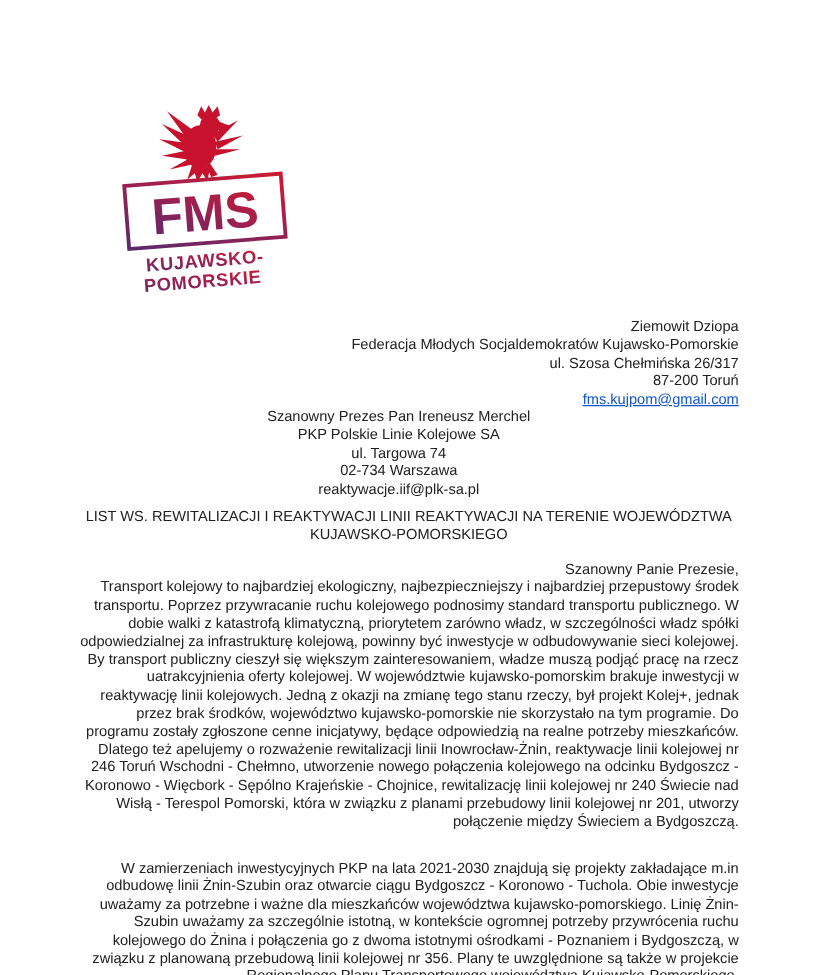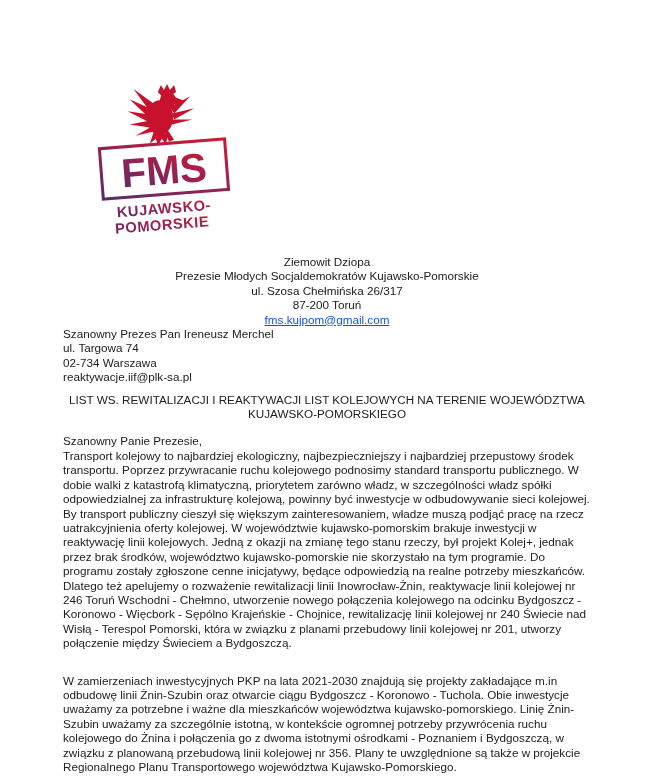--- a/index.html
+++ b/index.html
@@ -13,28 +13,28 @@
 
   
   .logo-wrap { position:absolute; left:97px; top:83px; width:142px; height:162px; }
   .logo-wrap svg { display:block; width:100%; height:100%; overflow:visible; }
   .logo-wrap text { font-family:"Liberation Sans","DejaVu Sans",sans-serif; }
 
   
   .content { position:absolute; left:63px; top:255px; width:528px;
              font-size:11.7px; line-height:14.4px; }
 
-  .sender-block { text-align:center; }
-  .recipient-block { text-align:left; padding-right:16px; }
+  .sender-block { text-align:right; }
+  .recipient-block { text-align:center; padding-right:16px; }
   .email-link { color:#1155cc; text-decoration:underline; cursor:pointer; }
 
   .subject { margin-top:8px; text-align:center; white-space:pre-wrap; }
 
   .letter-body { margin-top:13px; }
-  .para { white-space:pre-wrap; text-align:left; }
+  .para { white-space:pre-wrap; text-align:right; }
   .para + .para.gap { margin-top:23px; }
 </style>
 </head>
 <body>
 
 <div class="page">
 
   <div class="logo-wrap">
     <svg viewBox="0 0 140 160" xmlns="http://www.w3.org/2000/svg">
       <defs>
@@ -71,34 +71,35 @@
         <text x="20" y="129" letter-spacing="0.5">KUJAWSKO-</text>
         <text x="17" y="145" letter-spacing="0.5">POMORSKIE</text>
       </g>
     </svg>
   </div>
 
   <div class="content">
 
     <div class="sender-block">
       <div>Ziemowit Dziopa</div>
-      <div>Prezesie Młodych Socjaldemokratów Kujawsko-Pomorskie</div>
+      <div>Federacja Młodych Socjaldemokratów Kujawsko-Pomorskie</div>
       <div>ul. Szosa Chełmińska 26/317</div>
       <div>87-200 Toruń</div>
       <div><a class="email-link">fms.kujpom@gmail.com</a></div>
     </div>
 
     <div class="recipient-block">
       <div>Szanowny Prezes Pan Ireneusz Merchel</div>
+      <div>PKP Polskie Linie Kolejowe SA</div>
       <div>ul. Targowa 74</div>
       <div>02-734 Warszawa</div>
       <div>reaktywacje.iif@plk-sa.pl</div>
     </div>
 
-    <div class="subject">LIST WS. REWITALIZACJI I REAKTYWACJI LIST KOLEJOWYCH NA TERENIE WOJEWÓDZTWA KUJAWSKO-POMORSKIEGO</div>
+    <div class="subject">LIST WS. REWITALIZACJI I REAKTYWACJI LINII REAKTYWACJI NA TERENIE WOJEWÓDZTWA KUJAWSKO-POMORSKIEGO</div>
 
     <div class="letter-body">
       <div class="para">Szanowny Panie Prezesie,</div>
       <div class="para">Transport kolejowy to najbardziej ekologiczny, najbezpieczniejszy i najbardziej przepustowy środek transportu. Poprzez przywracanie ruchu kolejowego podnosimy standard transportu publicznego. W dobie walki z katastrofą klimatyczną, priorytetem zarówno władz, w szczególności władz spółki odpowiedzialnej za infrastrukturę kolejową, powinny być inwestycje w odbudowywanie sieci kolejowej. By transport publiczny cieszył się większym zainteresowaniem, władze muszą podjąć pracę na rzecz uatrakcyjnienia oferty kolejowej. W województwie kujawsko-pomorskim brakuje inwestycji w reaktywację linii kolejowych. Jedną z okazji na zmianę tego stanu rzeczy, był projekt Kolej+, jednak przez brak środków, województwo kujawsko-pomorskie nie skorzystało na tym programie. Do programu zostały zgłoszone cenne inicjatywy, będące odpowiedzią na realne potrzeby mieszkańców.  Dlatego też apelujemy o rozważenie rewitalizacji linii Inowrocław-Żnin, reaktywacje linii kolejowej nr 246 Toruń Wschodni - Chełmno, utworzenie nowego połączenia kolejowego na odcinku Bydgoszcz - Koronowo - Więcbork - Sępólno Krajeńskie - Chojnice, rewitalizację linii kolejowej nr 240 Świecie nad Wisłą - Terespol Pomorski, która w związku z planami przebudowy linii kolejowej nr 201, utworzy połączenie między Świeciem a Bydgoszczą.</div>
       <div class="para gap">W zamierzeniach inwestycyjnych PKP na lata 2021-2030 znajdują się projekty zakładające m.in odbudowę linii Żnin-Szubin oraz otwarcie ciągu Bydgoszcz - Koronowo - Tuchola. Obie inwestycje uważamy za potrzebne i ważne dla mieszkańców województwa kujawsko-pomorskiego. Linię Żnin-Szubin uważamy za szczególnie istotną, w kontekście ogromnej potrzeby przywrócenia ruchu kolejowego do Żnina i połączenia go z dwoma istotnymi ośrodkami - Poznaniem i Bydgoszczą, w związku z planowaną przebudową linii kolejowej nr 356. Plany te uwzględnione są także w projekcie Regionalnego Planu Transportowego województwa Kujawsko-Pomorskiego.</div>
     </div>
 
   </div>
 </div>
 

